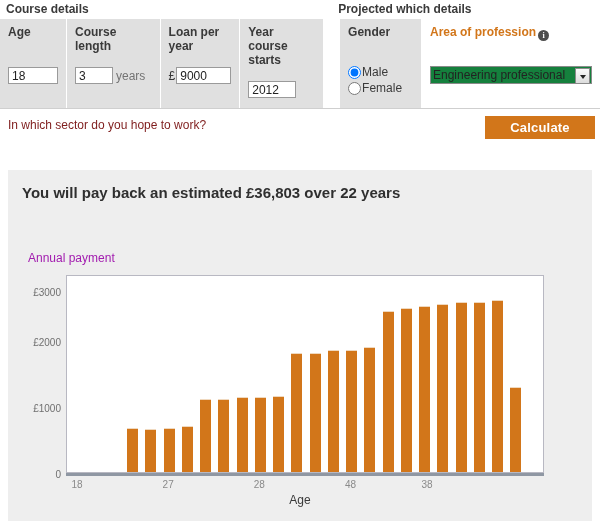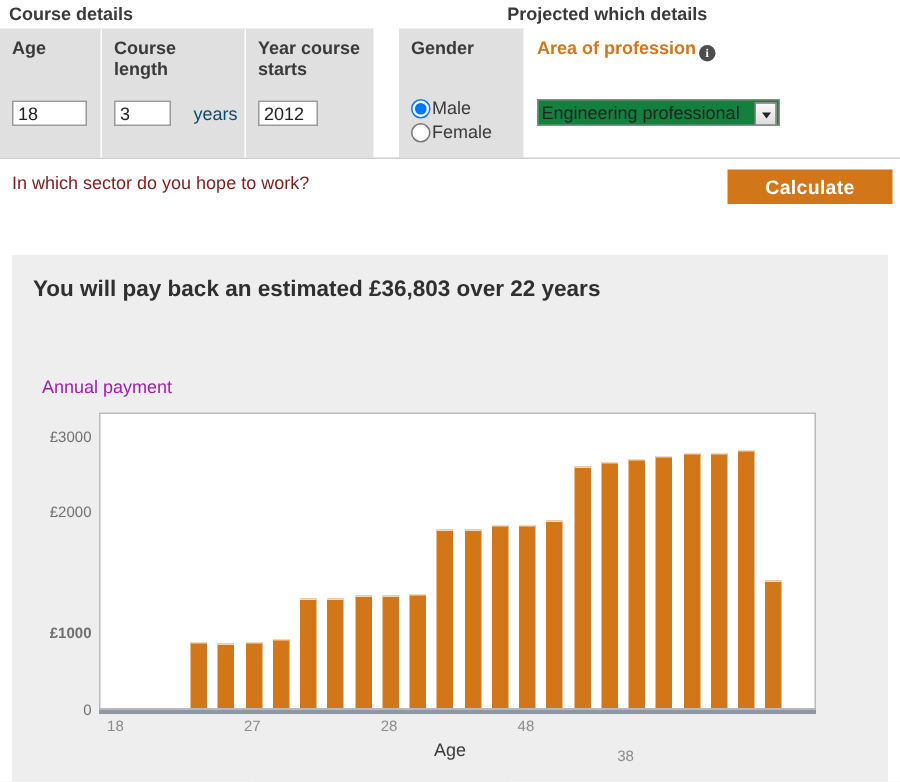--- a/index.html
+++ b/index.html
@@ -50,22 +50,22 @@
     font-size:12px;color:#222;
     border:1px solid #9a9a9a;
     background:#ffffff;
     height:17px;padding:1px 3px;
     box-sizing:border-box;
     outline:none;
   }
   .w-age{width:50px;}
   .w-len{width:38px;}
   .w-loan{width:55px;}
-  .w-year{width:40px;}
-  .suffix{font-size:12px;color:#0c4a6e;margin-left:15px;}
+  .w-year{width:48px;}
+  .suffix{font-size:12px;color:#737373;margin-left:3px;}
   .prefix{font-size:12px;color:#3a3a3a;margin-right:1px;}
 
   .radiorow{display:flex;align-items:center;margin-top:2px;font-size:12px;color:#3a3a3a;}
   .radiorow input{margin:0 1px 0 0;}
   .radios{margin-top:12px;}
 
   .info-icon{
     display:inline-block;vertical-align:-2px;margin-left:2px;
     width:11px;height:11px;border-radius:50%;
     background:#4d4d4d;color:#ffffff;
@@ -181,20 +181,27 @@
       </div>
 
       <div class="fcell c-len">
         <div class="flabel">Course length</div>
         <div class="inputrow">
           <input class="txt w-len" type="text" value="3" style="">
           <span class="suffix">years</span>
         </div>
       </div>
 
+      <div class="fcell c-loan">
+        <div class="flabel">Loan per year</div>
+        <div class="inputrow">
+          <span class="prefix">£</span>
+          <input class="txt w-loan" type="text" value="9000" style="">
+        </div>
+      </div>
 
       <div class="fcell c-year">
         <div class="flabel">Year course starts</div>
         <div class="inputrow">
           <input class="txt w-year" type="text" value="2012" style="">
         </div>
       </div>
 
       <div class="fcell c-gap"></div>
 
@@ -232,21 +239,21 @@
     </div>
   </div>
 
   <div class="results">
     <div class="result-head">You will pay back an estimated £36,803 over 22 years</div>
 
     <div class="chart-wrap">
       <div class="ylabel">Annual payment</div>
       <div class="plot" id="plot">
           <div class="ytick" style="top: 198px;">0</div>
-          <div class="ytick" style="top: 147px; font-weight: bold;">£1000</div>
+          <div class="ytick" style="top: 132px;">£1000</div>
           <div class="ytick" style="top: 66px;">£2000</div>
           <div class="ytick" style="top: 16px;">£3000</div>
           <div class="bar" title="660" style="left: 60.1794px; height: 43.56px;"></div>
           <div class="bar" title="655" style="left: 78.4237px; height: 43.23px;"></div>
           <div class="bar" title="665" style="left: 96.6679px; height: 43.89px;"></div>
           <div class="bar" title="690" style="left: 114.912px; height: 45.54px;"></div>
           <div class="bar" title="1110" style="left: 133.156px; height: 73.26px;"></div>
           <div class="bar" title="1105" style="left: 151.401px; height: 72.93px;"></div>
           <div class="bar" title="1130" style="left: 169.645px; height: 74.58px;"></div>
           <div class="bar" title="1130" style="left: 187.889px; height: 74.58px;"></div>
@@ -264,19 +271,19 @@
           <div class="bar" title="2580" style="left: 406.821px; height: 170.28px;"></div>
           <div class="bar" title="2600" style="left: 425.065px; height: 171.6px;"></div>
           <div class="bar" title="1290" style="left: 443.309px; height: 85.14px;"></div>
         </div>
       <div class="axis-bottom"></div>
       <div id="ticklayer">
           <div class="xtick" style="left: 68.9466px;">18</div>
           <div class="xtick" style="left: 160.168px;">27</div>
           <div class="xtick" style="left: 251.389px;">28</div>
           <div class="xtick" style="left: 342.611px;">48</div>
-          <div class="xtick" style="left: 409px; margin-top: 20px;">38</div>
+          <div class="xtick" style="left: 419px;">38</div>
         </div>
       <div class="xlabel">Age</div>
     </div>
   </div>
 
 </div>
 
 </body></html>

